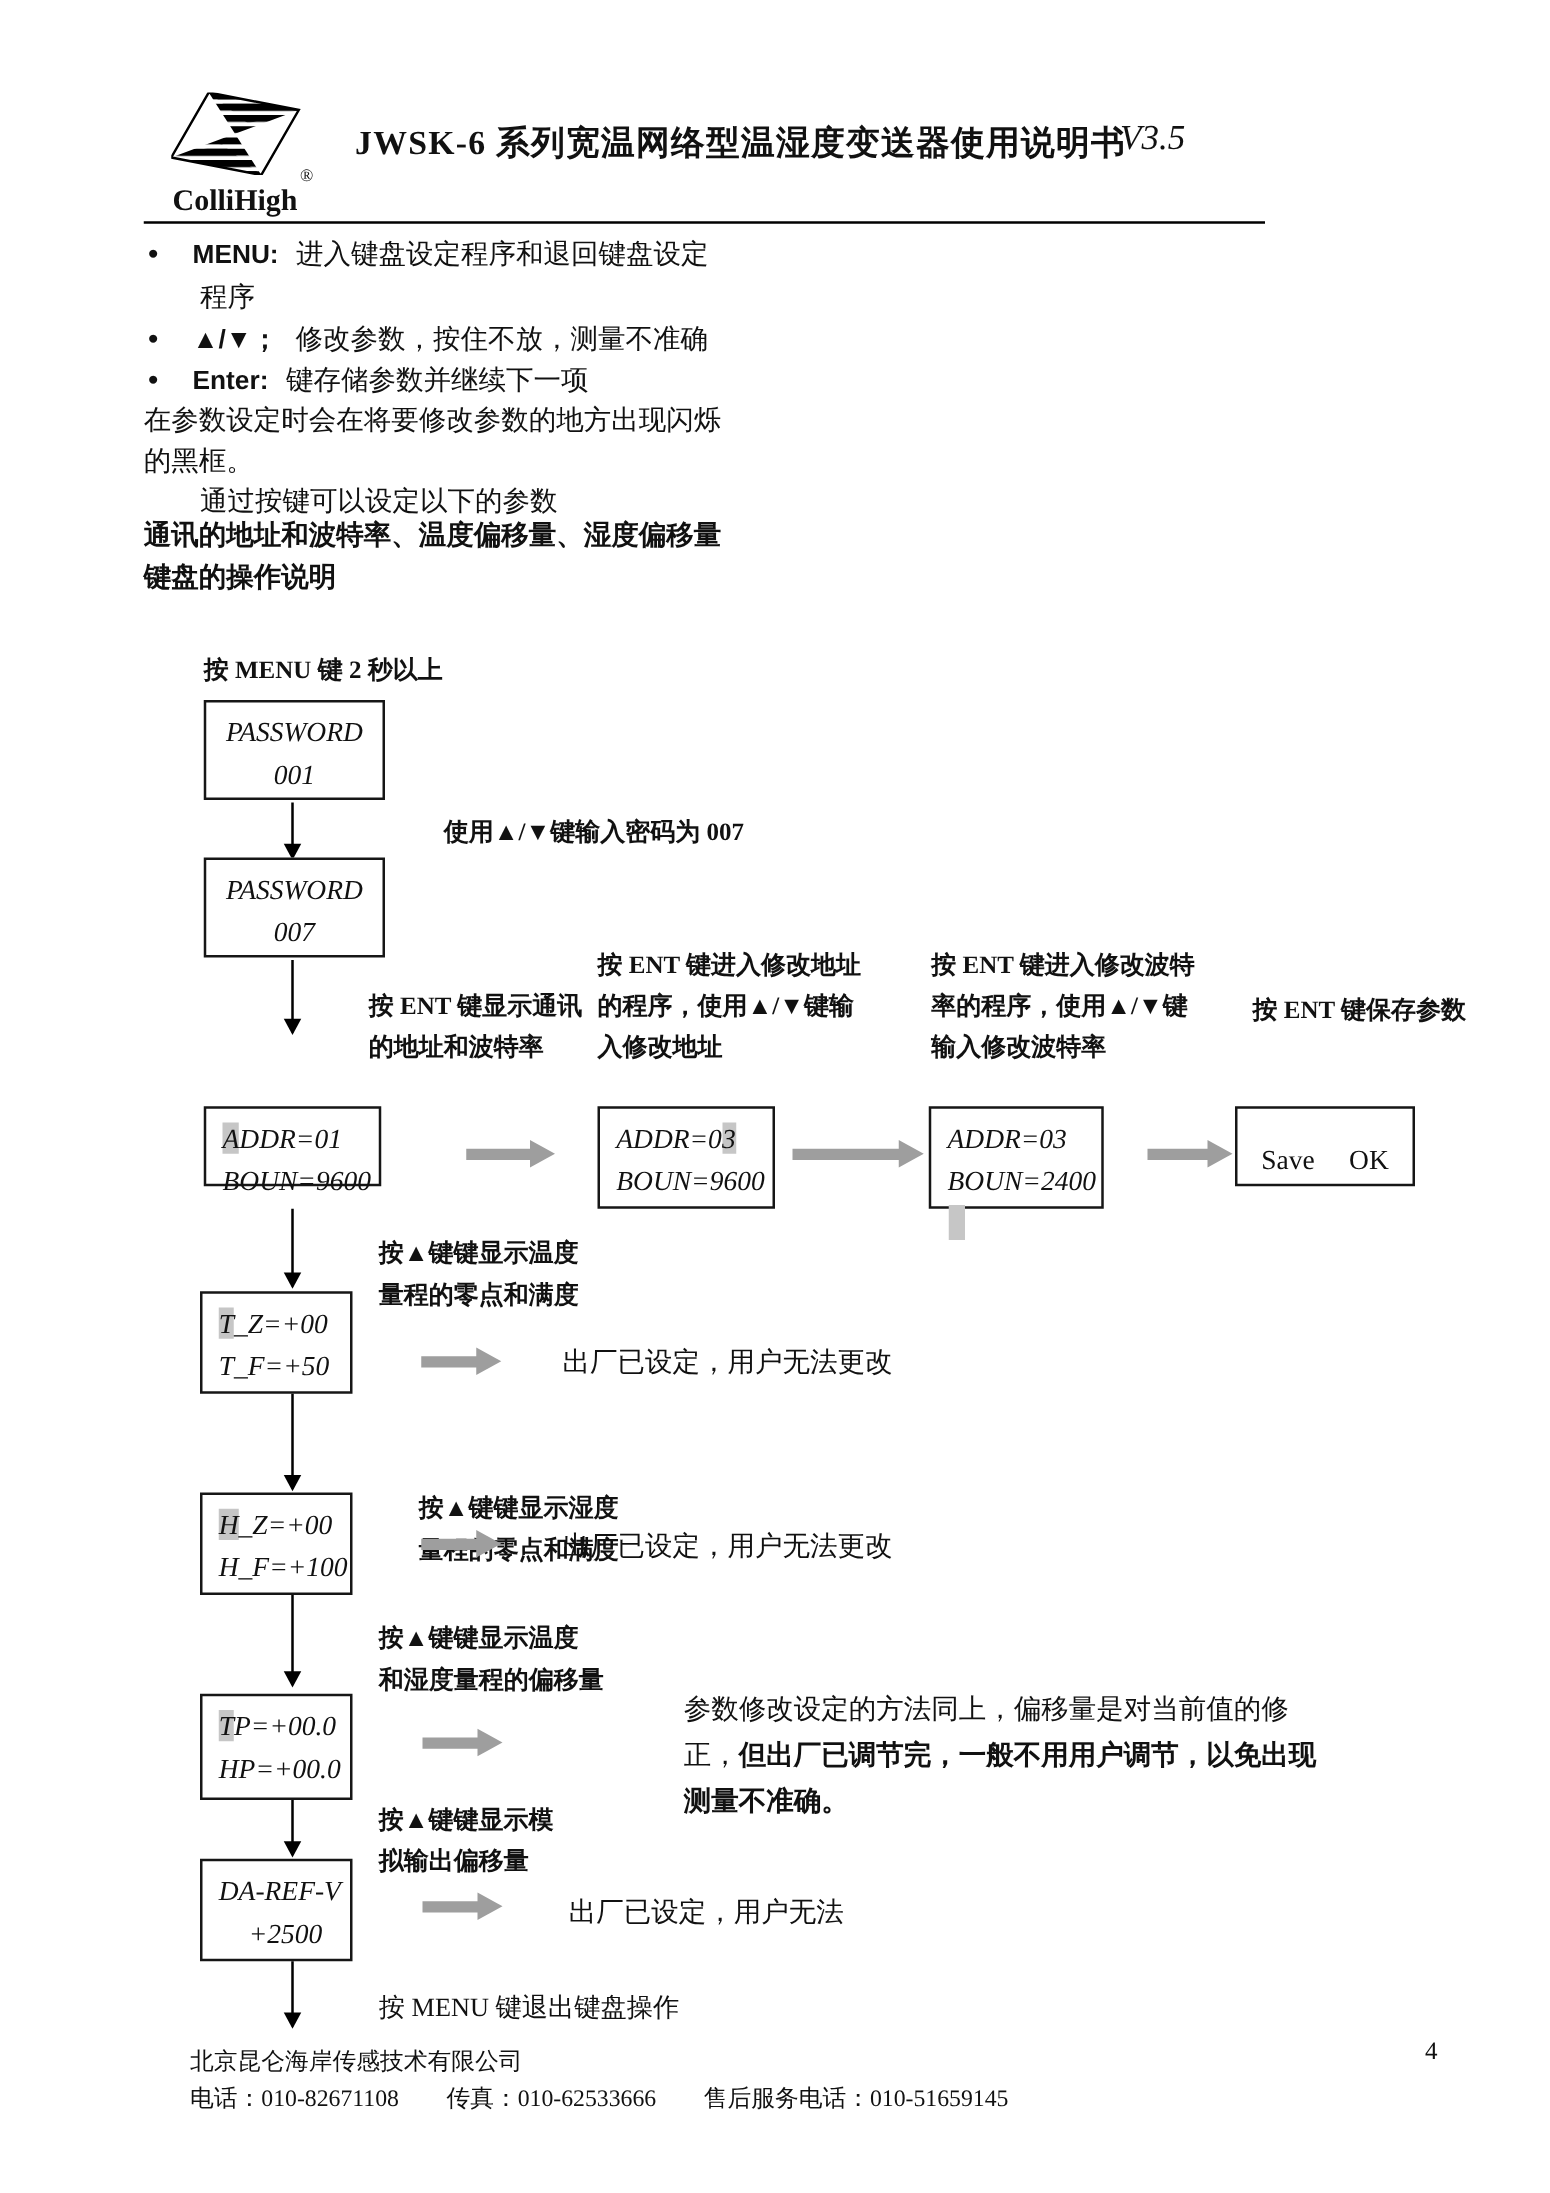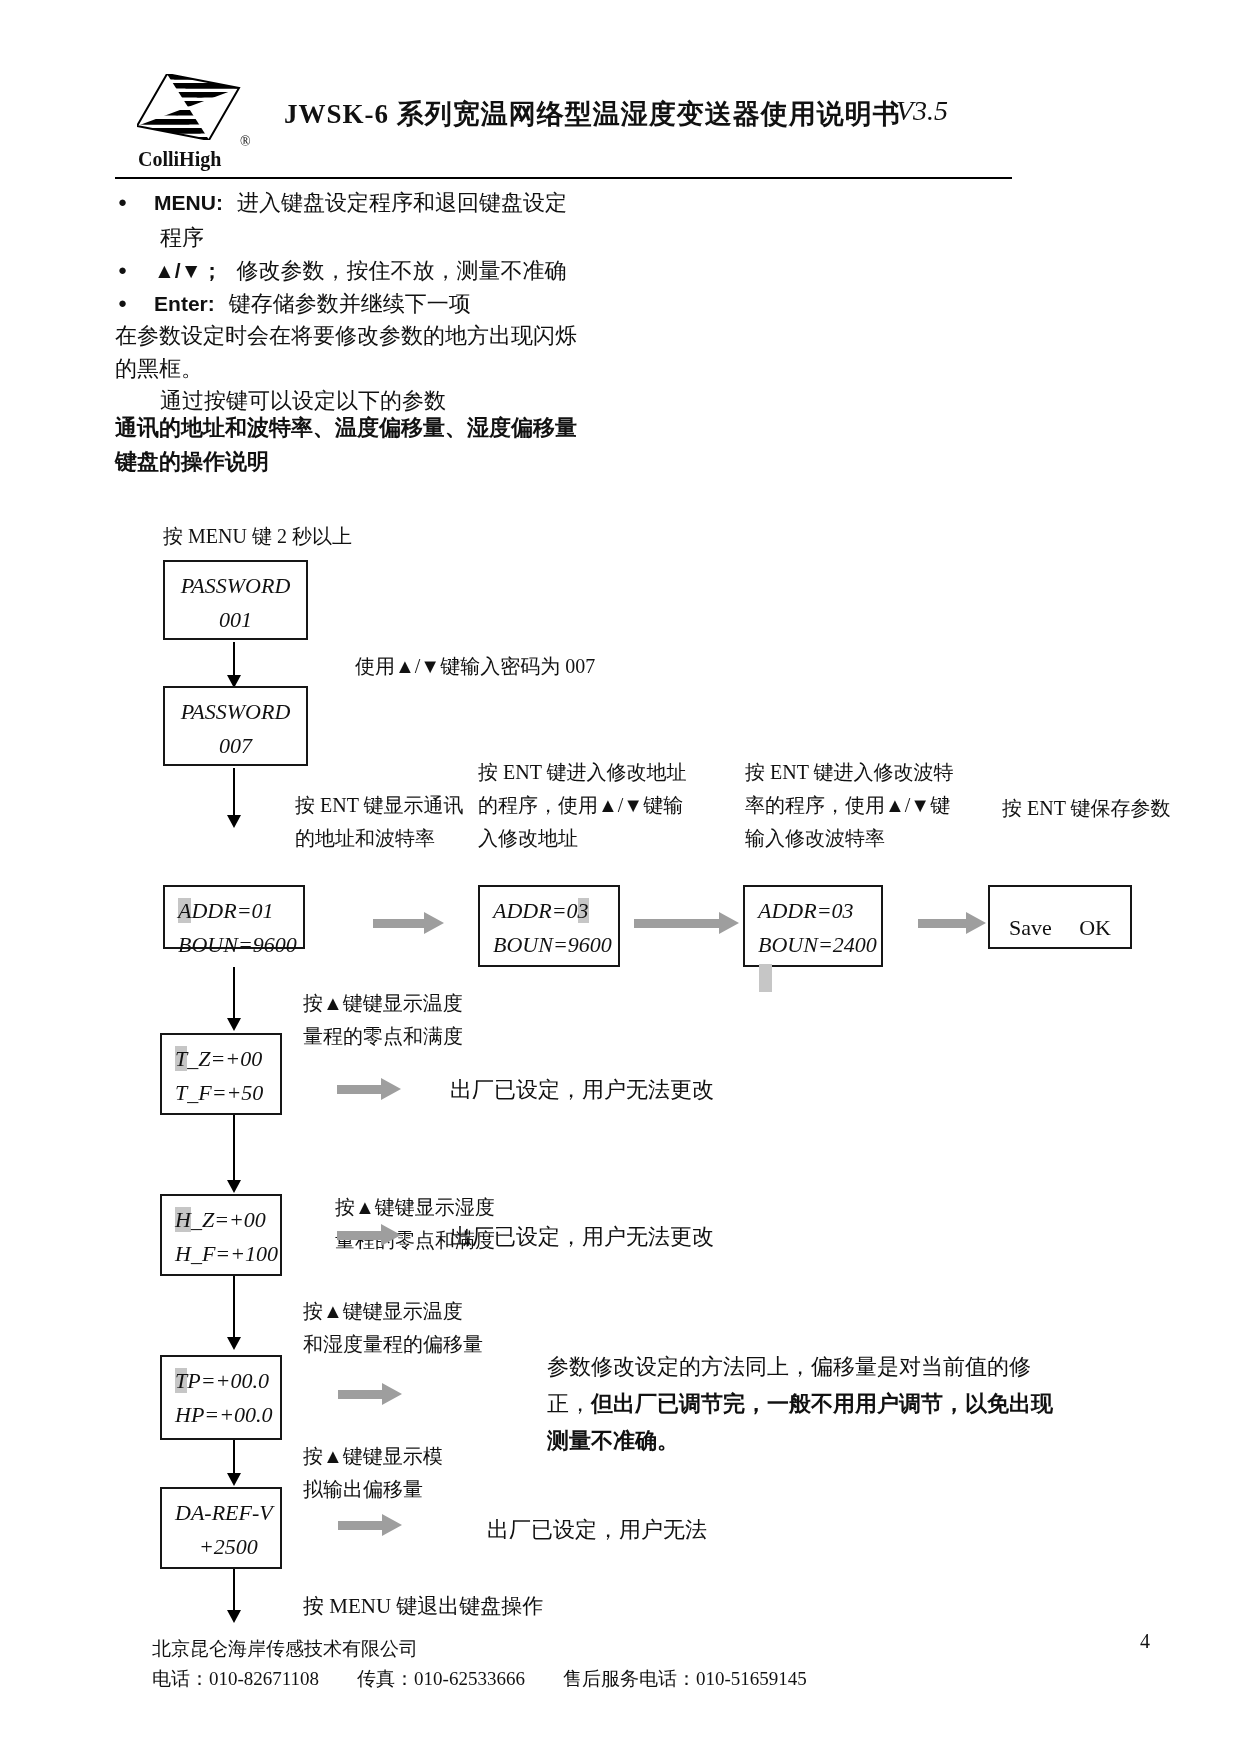--- a/index.html
+++ b/index.html
@@ -1,20 +1,20 @@
 <!DOCTYPE html>
 <html><head>
 <meta charset="utf-8">
 <style>
   html,body{margin:0;padding:0;background:#ffffff;}
   .page{position:relative;width:1240px;height:1754px;background:#fff;overflow:hidden;
         font-family:"Liberation Serif","DejaVu Serif",serif;color:#111;}
   .abs{position:absolute;}
   .body22{font-size:22px;line-height:33px;white-space:nowrap;}
-  .serif20{font-size:20px;line-height:33px;white-space:nowrap;}
+  .serif20{font-size:20px;line-height:33px;white-space:nowrap;font-weight:bold;}
   .serif21{font-size:21px;line-height:33px;white-space:nowrap;}
   .factory{font-size:22px;white-space:nowrap;}
   .boldsans{font-family:"Liberation Sans","DejaVu Sans",sans-serif;font-weight:bold;}
   .dot{font-size:15px;vertical-align:3px;margin-right:27px;}
   .key{margin-right:14px;font-size:21px;}
   .heading{font-family:"Liberation Sans","DejaVu Sans",sans-serif;font-weight:bold;
            font-size:22px;white-space:nowrap;}
   .title{font-weight:bold;font-size:27px;letter-spacing:1px;white-space:nowrap;}
   .version{font-style:italic;font-size:28px;}
   .rule{position:absolute;height:2px;background:#000;}
@@ -28,21 +28,21 @@
   .cursorblk{display:inline-block;width:13px;height:28px;background:#c6c6c6;
              vertical-align:-6px;margin-left:1px;}
   .varrow{position:absolute;width:2px;background:#000;}
   .varrow::after{content:"";position:absolute;left:-6px;bottom:-2px;width:0;height:0;
                  border-left:7px solid transparent;border-right:7px solid transparent;
                  border-top:13px solid #000;}
   .harrow{position:absolute;height:9px;background:#9e9e9e;}
   .harrow::after{content:"";position:absolute;right:-19px;top:-7px;width:0;height:0;
                  border-left:20px solid #9e9e9e;border-top:11px solid transparent;
                  border-bottom:11px solid transparent;}
-  .logo-text{font-weight:bold;font-size:20px;white-space:nowrap;}
+  .logo-text{font-weight:bold;font-size:24px;white-space:nowrap;}
   .reg{font-size:14px;}
   .foot{font-size:19px;white-space:nowrap;margin-left:37px;}
 </style>
 </head>
 <body>
 
 <div class="page">
 
   <div class="abs" style="left:137px;top:74px;width:104px;height:66px;">
     <svg width="104" height="66" viewBox="0 0 104 66">
@@ -184,21 +184,21 @@
   <div class="varrow" style="left:233px;top:1440px;height:44px;"></div>
   <div class="abs serif20" style="left:303px;top:1440px;">
     <div>按▲键键显示模</div>
     <div>拟输出偏移量</div>
   </div>
   <div class="fbox padbox" style="left:160px;top:1487px;width:122px;height:82px;">
     <span class="bl">DA-REF-V</span>
     <span class="bl da2">+2500</span>
   </div>
   <div class="harrow" style="left:338px;top:1521px;width:45px;"></div>
-  <div class="abs factory" style="left:455px;top:1515px;margin-left:32px;">出厂已设定，用户无法</div>
+  <div class="abs factory" style="left:455px;top:1515px;">出厂已设定，用户无法</div>
 
   <div class="varrow" style="left:233px;top:1569px;height:52px;"></div>
   <div class="abs serif21" style="left:303px;top:1590px;">按 MENU 键退出键盘操作</div>
 
   <div class="abs foot" style="left:115px;top:1636px;">北京昆仑海岸传感技术有限公司</div>
   <div class="abs foot" style="left:115px;top:1666px;">电话：010-82671108　　传真：010-62533666　　售后服务电话：010-51659145</div>
   <div class="abs foot" style="left:1103px;top:1630px;font-size:20px;">4</div>
 
 </div>
 

